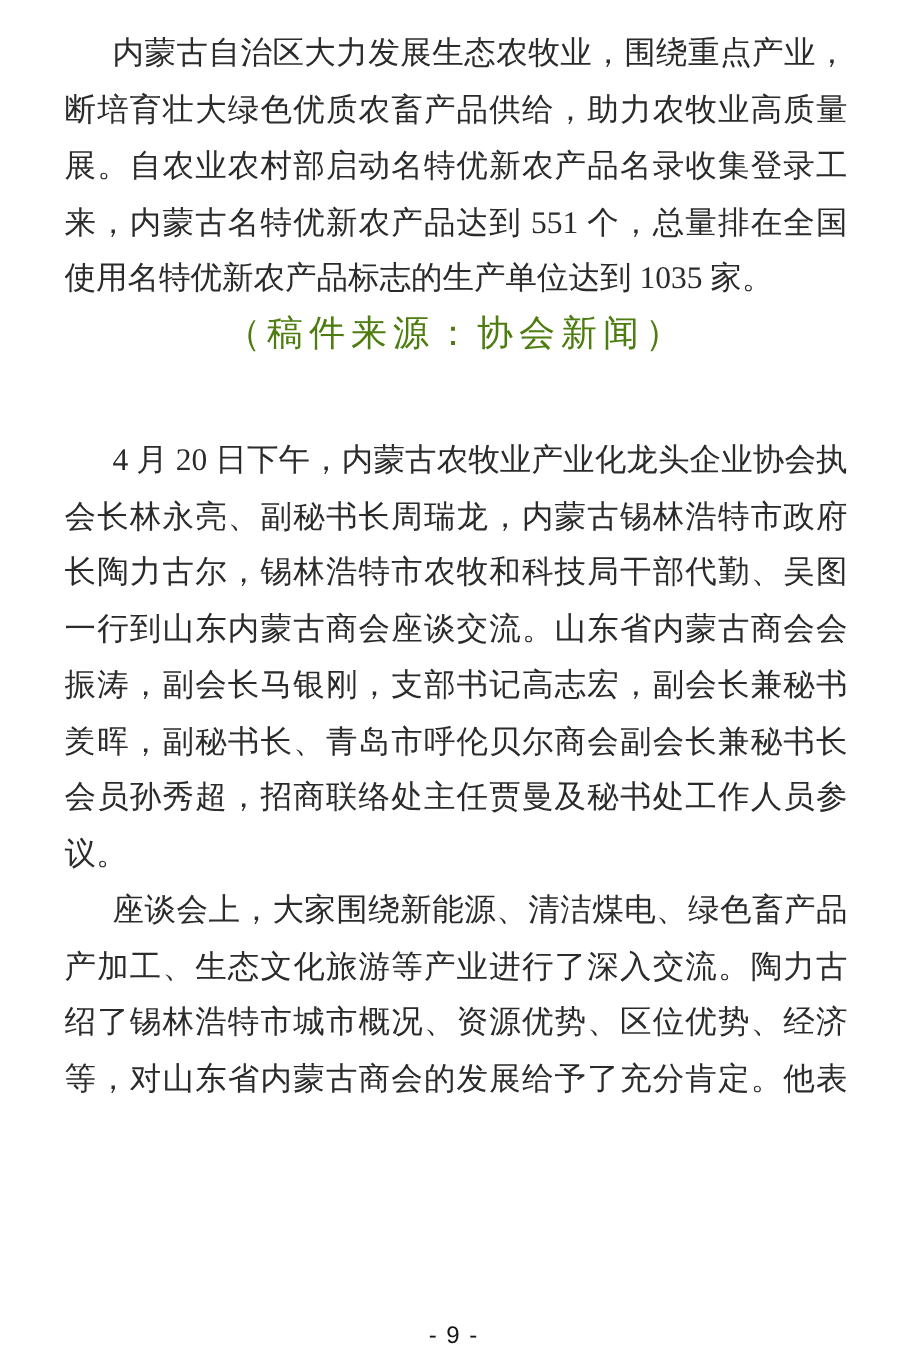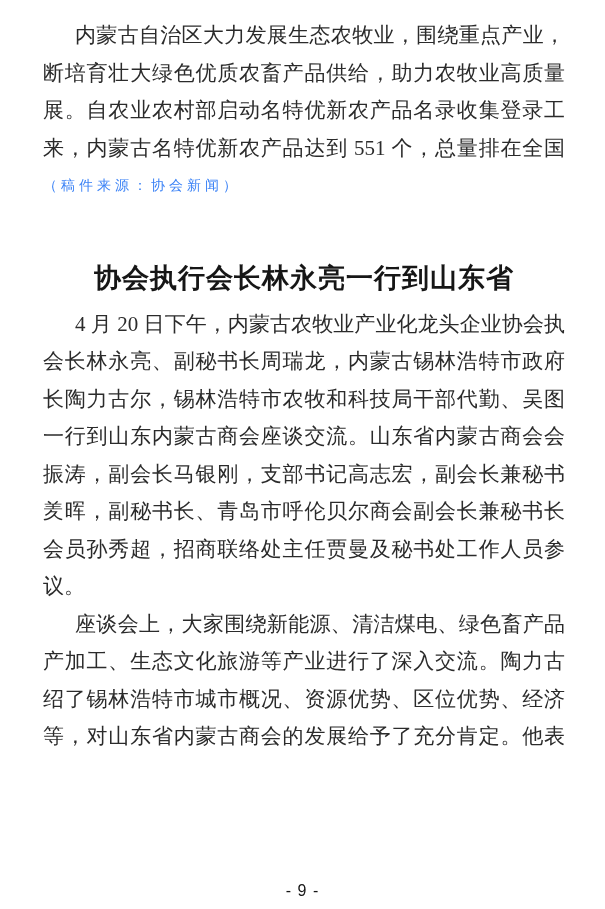--- a/index.html
+++ b/index.html
@@ -32,26 +32,26 @@
     -moz-text-align-last: justify;
   }
   .bodyline.lastline {
     text-align-last: left;
     -moz-text-align-last: left;
   }
   .bodyline.firstline {
     text-indent: 32px;
   }
   .source {
-    font-size: 14px;
+    font-size: 24px;
     line-height: 37.5px;
     height: 37.5px;
-    text-align: left;
+    text-align: center;
     letter-spacing: 4px;
-    color: #3b82f6;
+    color: #4d7c0f;
   }
   .heading {
     margin-top: 46px;
     text-align: center;
     font-weight: bold;
     color: #161616;
     font-size: 27px;
     line-height: 55px;
     letter-spacing: 1px;
   }
@@ -74,26 +74,26 @@
 </head>
 <body>
 
 <div class="page">
 
   <div class="para">
     <div class="bodyline firstline">内蒙古自治区大力发展生态农牧业，围绕重点产业，不</div>
     <div class="bodyline">断培育壮大绿色优质农畜产品供给，助力农牧业高质量发</div>
     <div class="bodyline">展。自农业农村部启动名特优新农产品名录收集登录工作以</div>
     <div class="bodyline">来，内蒙古名特优新农产品达到 551 个，总量排在全国第二，</div>
+    <div class="bodyline lastline">使用名特优新农产品标志的生产单位达到 1035 家。</div>
   </div>
 
   <div class="source">（稿件来源：协会新闻）</div>
 
   <div class="heading">
-    <div class="heading-line">协会执行会长林永亮一行到山东省</div>
   </div>
 
   <div class="para">
     <div class="bodyline firstline">4 月 20 日下午，内蒙古农牧业产业化龙头企业协会执行</div>
     <div class="bodyline">会长林永亮、副秘书长周瑞龙，内蒙古锡林浩特市政府副市</div>
     <div class="bodyline">长陶力古尔，锡林浩特市农牧和科技局干部代勤、吴图布信</div>
     <div class="bodyline">一行到山东内蒙古商会座谈交流。山东省内蒙古商会会长韩</div>
     <div class="bodyline">振涛，副会长马银刚，支部书记高志宏，副会长兼秘书长侯</div>
     <div class="bodyline">羑晖，副秘书长、青岛市呼伦贝尔商会副会长兼秘书长郭峰，</div>
     <div class="bodyline">会员孙秀超，招商联络处主任贾曼及秘书处工作人员参加会</div>

